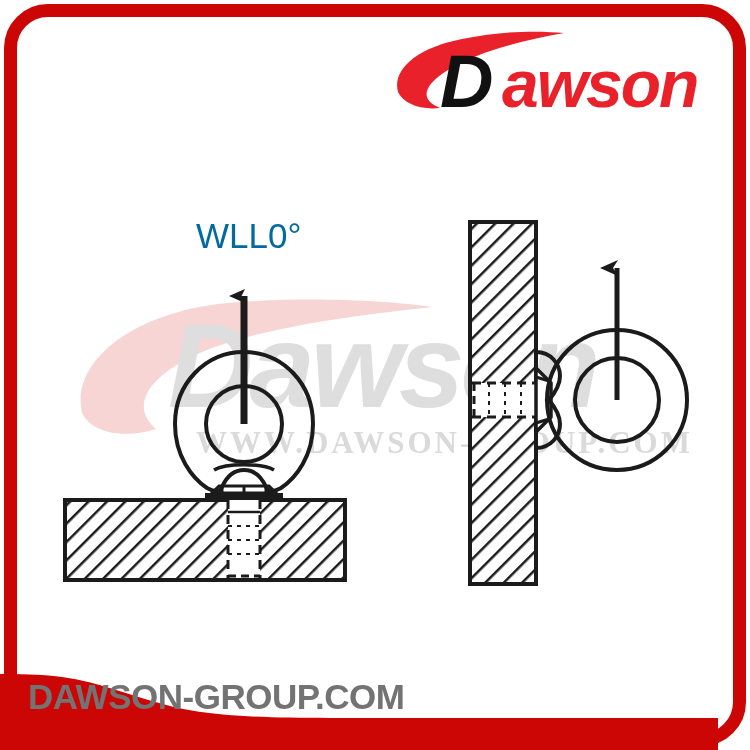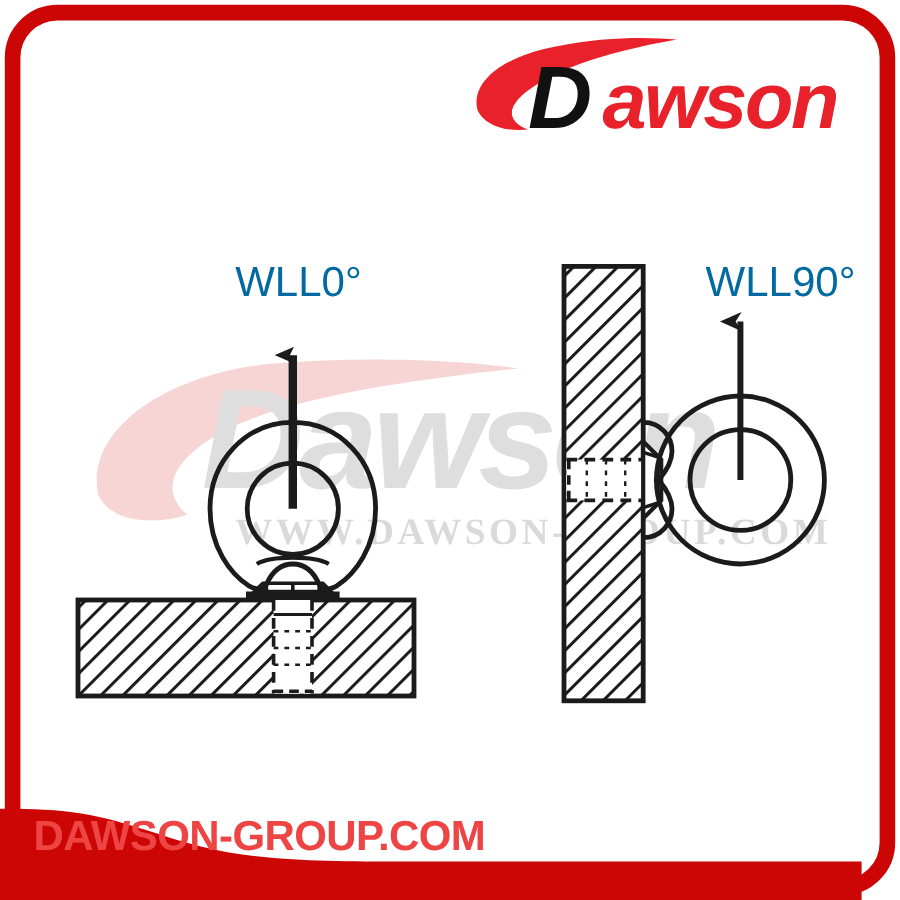--- a/index.html
+++ b/index.html
@@ -65,21 +65,21 @@
     pointer-events: none;
   }
   .banner-text {
     position: absolute;
     left: 28px;
     top: 677px;
     font-family: "Liberation Sans", sans-serif;
     font-weight: bold;
     font-size: 35px;
     letter-spacing: -0.5px;
-    color: #ef4444;
+    color: #737373;
     white-space: nowrap;
   }
   
   .wll-label {
     position: absolute;
     font-family: "Liberation Sans", sans-serif;
     font-size: 35px;
     font-weight: 400;
     color: #0369a1;
     white-space: nowrap;
@@ -210,21 +210,20 @@
         <circle cx="617" cy="400" r="42" fill="none" stroke="#1b1b1b" stroke-width="4"></circle>
 
         <g>
           <line x1="617" y1="400" x2="617" y2="268" stroke="#1b1b1b" stroke-width="5" marker-end="url(#arrowhead-open)"></line>
         </g>
       </g>
     </svg>
   </div>
 
   <div class="wll-label" id="label-wll0">WLL0°</div>
-  <div class="wll-label" id="label-wll90">WLL90°</div>
 
   <div class="brand-logo">
     <svg width="320" height="88" viewBox="0 0 320 88" xmlns="http://www.w3.org/2000/svg">
 
       <path d="M6 62 C 0 40, 24 18, 70 9 C 114 0, 150 1, 172 3
                C 132 10, 84 22, 56 40 C 30 56, 28 70, 48 78
                C 28 80, 12 74, 6 62 Z" fill="#e8212a"></path>
 
       <text x="48" y="77" font-family="Liberation Sans, sans-serif" font-size="74" font-weight="bold" font-style="italic" fill="#111111" letter-spacing="-2">D</text>
 

